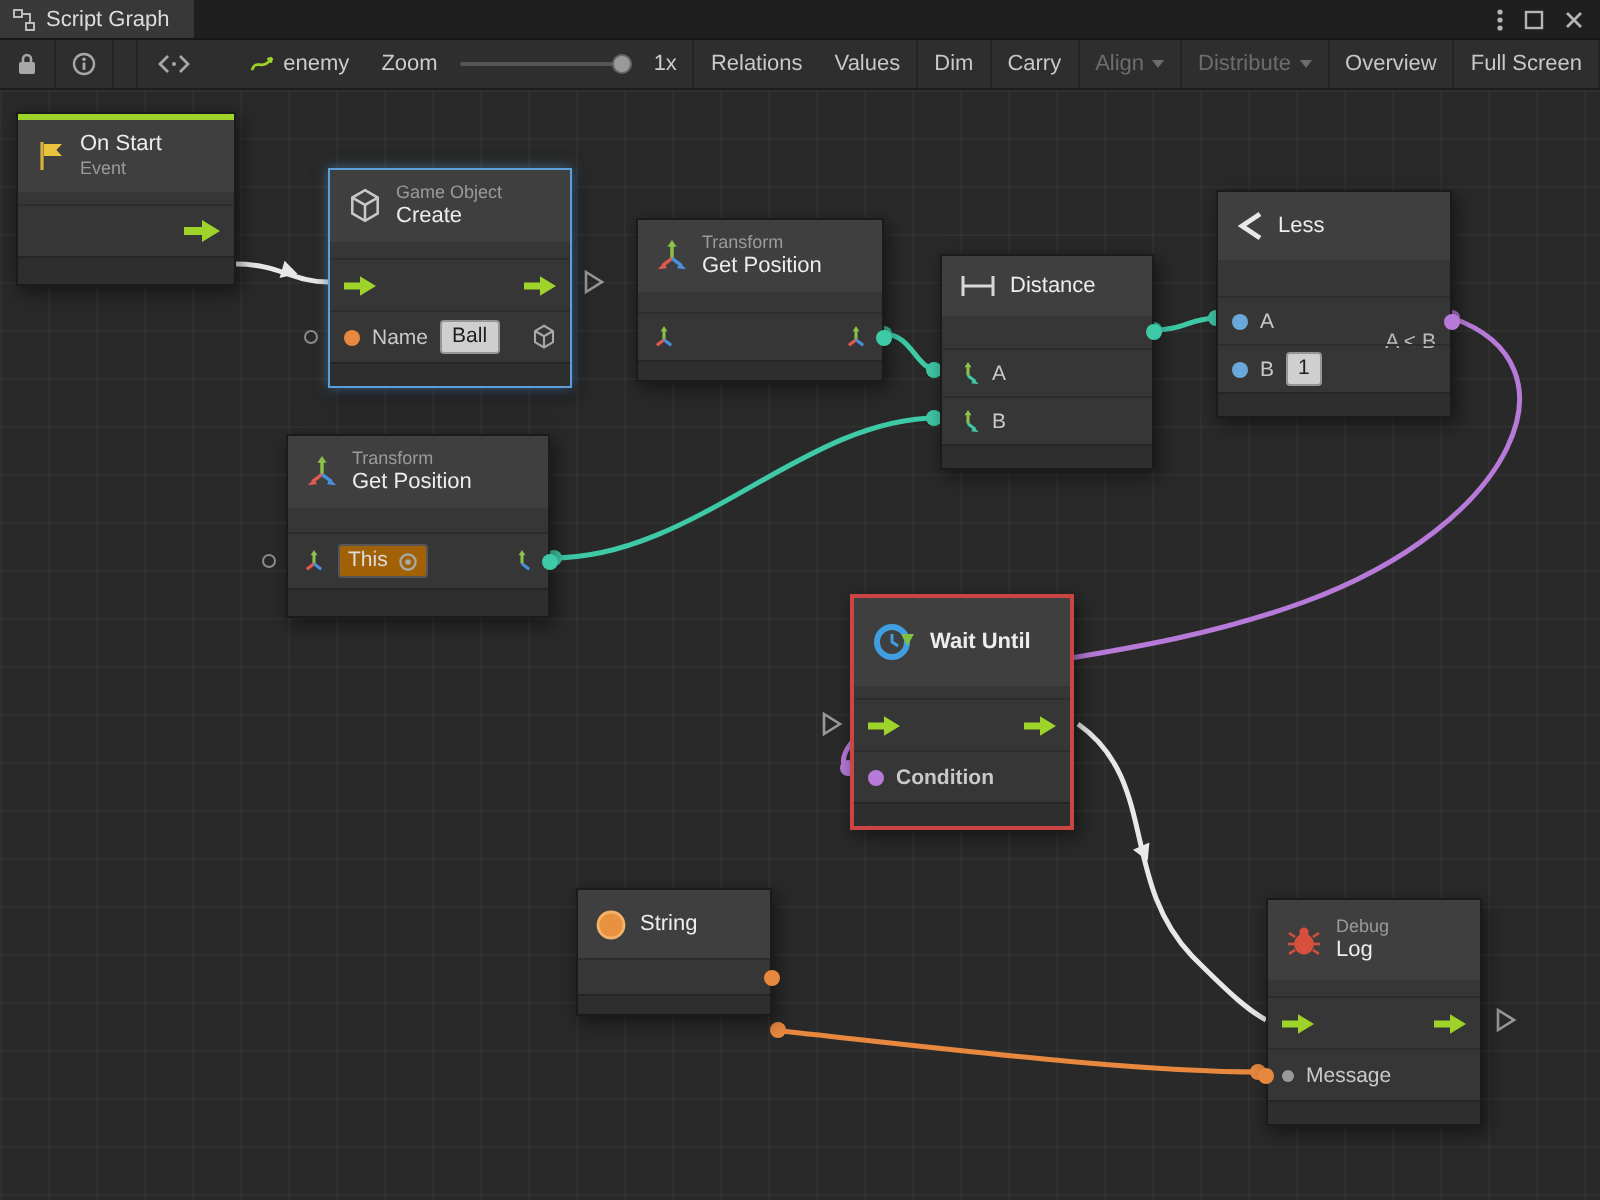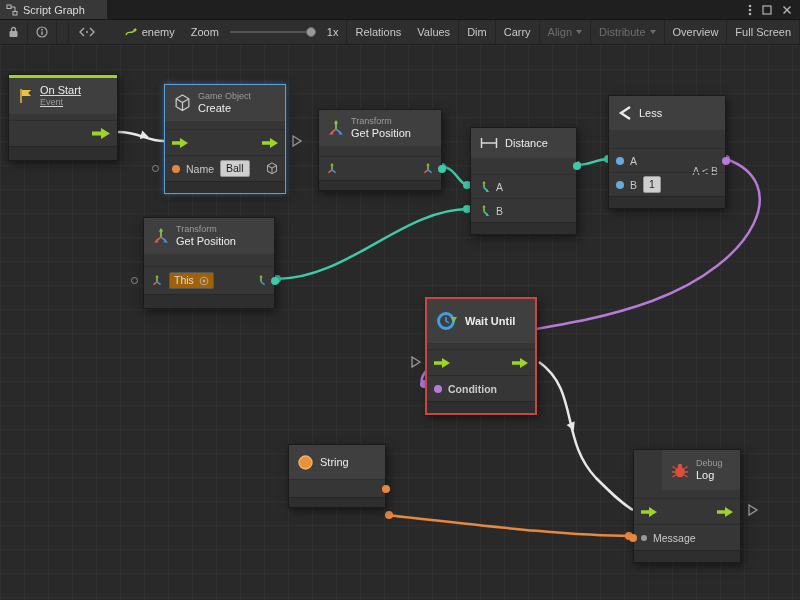--- a/index.html
+++ b/index.html
@@ -1,21 +1,21 @@
 <!DOCTYPE html>
 <html><head>
 <meta charset="utf-8">
 <style>
   * { margin:0; padding:0; box-sizing:border-box; }
   html,body { width:800px; height:600px; overflow:hidden; }
   body { position:relative; background:#282828; font-family:"Liberation Sans",sans-serif; font-size:11px; color:#cccccc; }
 
   
   .titlebar { position:absolute; top:0; left:0; width:800px; height:20px; background:#1f1f1f; border-bottom:1px solid #171717; display:flex; align-items:stretch; z-index:10; }
-  .tab { display:flex; align-items:center; gap:5px; background:#383838; padding:0 22px 0 6px; color:#dddddd; font-size:11px; }
+  .tab { display:flex; align-items:center; gap:5px; background:#383838; padding:0 12px 0 6px; color:#dddddd; font-size:11px; }
   .win-controls { margin-left:auto; display:flex; align-items:center; gap:10px; padding-right:8px; }
   .win-controls svg { display:block; }
 
   
   .toolbar { position:absolute; top:20px; left:0; width:800px; height:25px; background:#2e2e2e; border-bottom:1px solid #1d1d1d; display:flex; align-items:stretch; z-index:10; }
   .tb-btn { display:flex; align-items:center; justify-content:center; padding:0 8px; border-right:1px solid #242424; color:#c8c8c8; font-size:11px; white-space:nowrap; }
   .tb-btn.left-b { border-left:1px solid #242424; border-right:none; }
   .tb-btn.dim { color:#6d6d6d; }
   .tb-gap { width:20px; }
   .tb-group { display:flex; align-items:center; gap:5px; padding:0 8px; }
@@ -183,21 +183,21 @@
 
   <path d="M386,515 C470,524 565,536 631,536" stroke="#e8883f" stroke-width="2.5" fill="none"></path>
   <circle cx="389" cy="515" r="4" fill="#e8883f"></circle>
     <circle cx="629" cy="536" r="4" fill="#e8883f"></circle>
 
   <polygon points="293,136 301,141 293,146" fill="none" stroke="#9a9a9a" stroke-width="1.3"></polygon>
   <polygon points="412,357 420,362 412,367" fill="none" stroke="#9a9a9a" stroke-width="1.3"></polygon>
   <polygon points="749,505 757,510 749,515" fill="none" stroke="#9a9a9a" stroke-width="1.3"></polygon>
 </svg>
 
-<div class="node" style="left:8px;top:74px;width:110px;text-decoration:underline;">
+<div class="node" style="left:8px;top:56px;width:110px;">
   <div class="accent"></div>
   <div class="hdr" style="height:36px;">
     <span class="icon">
       <svg width="15" height="16" viewBox="0 0 15 16">
           <path d="M3 1 V15" stroke="#d9b13b" stroke-width="1.6"></path>
           <path d="M4 2 H13 L10.2 5 L13 8 H4 Z" fill="#eac23e"></path>
         </svg>
     </span>
     <div class="titles">
       <div class="ttl">On Start</div>
@@ -453,21 +453,21 @@
     </span>
     <div class="ttl">String</div>
   </div>
   <div class="prow" style="height:18px;">
     <span class="dot orange edge-r"></span>
   </div>
   <div class="nfooter" style="height:10px;"></div>
 </div>
 
 <div class="node" style="left:633px;top:449px;width:108px;">
-  <div class="hdr" style="height:40px;margin-left:28px;">
+  <div class="hdr" style="height:40px;">
     <span class="icon">
       <svg width="18" height="16" viewBox="0 0 18 16">
           <circle cx="9" cy="4" r="2.3" fill="#d94f3d"></circle>
           <ellipse cx="9" cy="10" rx="5" ry="5.2" fill="#d94f3d"></ellipse>
           <path d="M4.5 6.5 L1.5 4.5 M4 10 H1 M4.5 13 L1.5 15 M13.5 6.5 L16.5 4.5 M14 10 H17 M13.5 13 L16.5 15" stroke="#d94f3d" stroke-width="1.3"></path>
         </svg>
     </span>
     <div class="titles">
       <div class="sub">Debug</div>
       <div class="ttl">Log</div>

